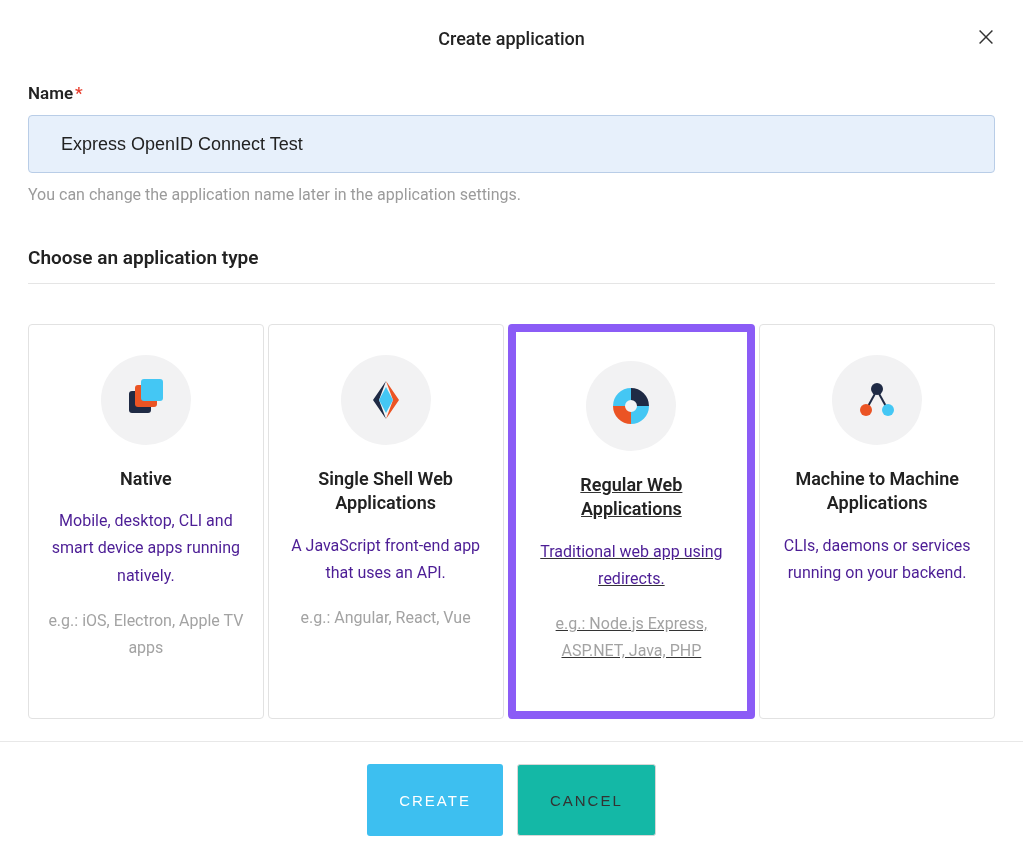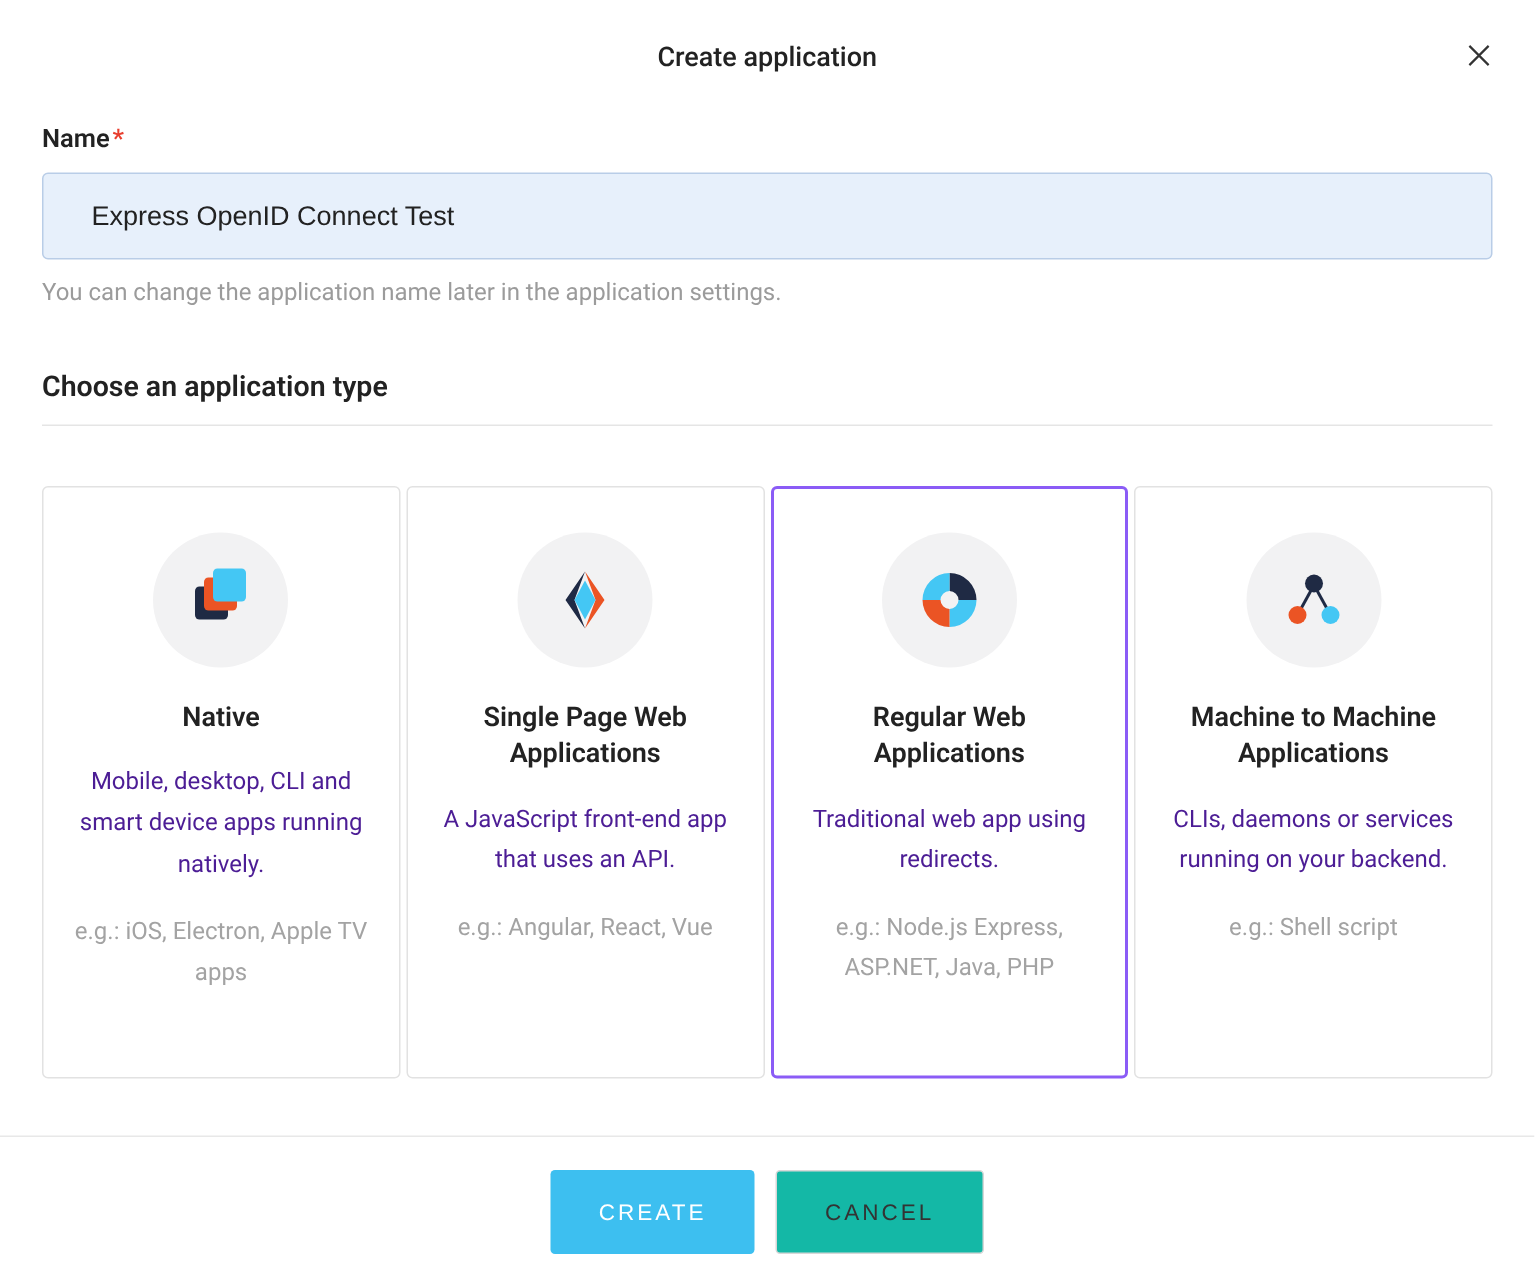--- a/index.html
+++ b/index.html
@@ -87,22 +87,23 @@
     flex: 1;
     border: 1px solid #e2e2e2;
     border-radius: 4px;
     padding: 30px 16px 28px 16px;
     text-align: center;
     cursor: pointer;
     min-height: 395px;
     background: #fff;
   }
   .type-card.selected {
-    border: 2px solid #8b5cf6;
+    border: 8px solid #8b5cf6;
     padding: 29px 15px 27px 15px;
+    text-decoration: underline;
   }
   .icon-wrap {
     width: 90px;
     height: 90px;
     border-radius: 50%;
     background: #f2f2f3;
     margin: 0 auto 22px auto;
     display: flex;
     align-items: center;
     justify-content: center;
@@ -132,21 +133,21 @@
     right: 0;
     bottom: 0;
     border-top: 1px solid #e8e8e8;
     padding: 22px 0;
     display: flex;
     justify-content: center;
     gap: 14px;
     background: #fff;
   }
   .btn {
-    height: 56px;
+    height: 72px;
     padding: 0 32px;
     font-size: 15px;
     letter-spacing: 2px;
     border-radius: 3px;
     cursor: pointer;
     display: inline-flex;
     align-items: center;
     justify-content: center;
     font-weight: 500;
   }
@@ -199,21 +200,21 @@
       </div>
 
       <div class="type-card">
         <div class="icon-wrap">
           <svg viewBox="0 0 46 46">
             <polygon points="23,4 36,23 23,42 30,23" fill="#eb5424"></polygon>
             <polygon points="23,4 10,23 23,42 16,23" fill="#1f2a44"></polygon>
             <polygon points="23,10 30,23 23,36 16,23" fill="#44c7f4"></polygon>
           </svg>
         </div>
-        <div class="card-title">Single Page Web Applications</div>
+        <div class="card-title">Single Shell Web Applications</div>
         <div class="card-desc">A JavaScript front-end app that uses an API.</div>
         <div class="card-example">e.g.: Angular, React, Vue</div>
       </div>
 
       <div class="type-card selected">
         <div class="icon-wrap">
           <svg viewBox="0 0 46 46">
             <circle cx="23" cy="23" r="18" fill="none"></circle>
             <path d="M23 5 A18 18 0 0 1 41 23 L29 23 A6 6 0 0 0 23 17 Z" fill="#1f2a44"></path>
             <path d="M41 23 A18 18 0 0 1 23 41 L23 29 A6 6 0 0 0 29 23 Z" fill="#44c7f4"></path>
@@ -231,21 +232,20 @@
           <svg viewBox="0 0 46 46">
             <line x1="23" y1="13" x2="12" y2="33" stroke="#1f2a44" stroke-width="2"></line>
             <line x1="23" y1="13" x2="34" y2="33" stroke="#1f2a44" stroke-width="2"></line>
             <circle cx="23" cy="12" r="6" fill="#1f2a44"></circle>
             <circle cx="12" cy="33" r="6" fill="#eb5424"></circle>
             <circle cx="34" cy="33" r="6" fill="#44c7f4"></circle>
           </svg>
         </div>
         <div class="card-title">Machine to Machine Applications</div>
         <div class="card-desc">CLIs, daemons or services running on your backend.</div>
-        <div class="card-example">e.g.: Shell script</div>
       </div>
 
     </div>
   </div>
 
   <div class="footer">
     <button class="btn btn-primary">CREATE</button>
     <button class="btn btn-secondary">CANCEL</button>
   </div>
 </div>

